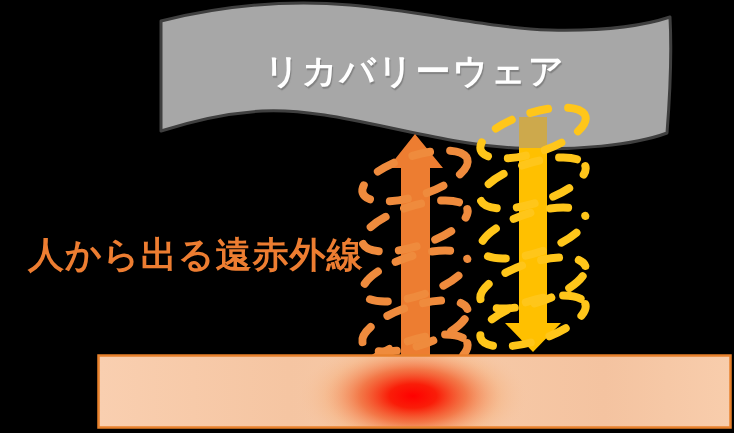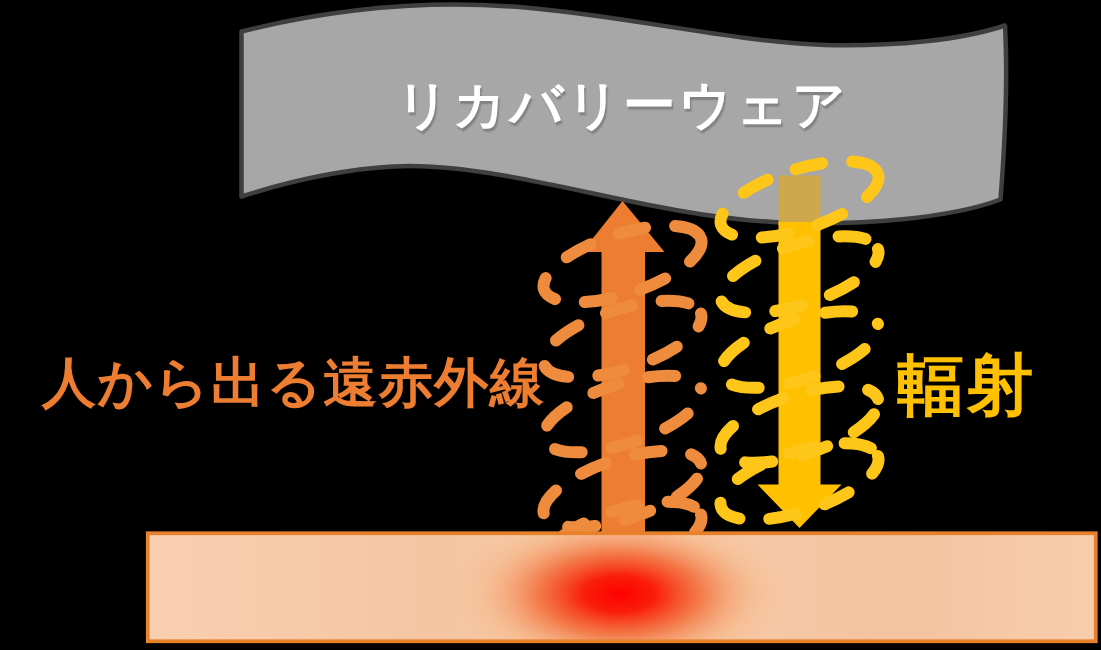--- a/index.html
+++ b/index.html
@@ -95,14 +95,13 @@
 
     <rect x="98.5" y="355.5" width="632" height="72" fill="url(#skinBase)"></rect>
     <ellipse cx="413" cy="396" rx="118" ry="60" fill="url(#hotSpot)" clip-path="url(#skinClip)"></ellipse>
     <rect x="98.5" y="355.5" width="632" height="72" fill="none" stroke-width="2.5" stroke="#E8812C"></rect>
   </svg>
 
   <div id="left-label" class="overlay-label">人から出る遠赤外線</div>
 
   <div id="banner-title" class="overlay-label">リカバリーウェア</div>
 
-  <div id="right-label" class="overlay-label">輻射</div>
 </div>
 
 </body></html>

